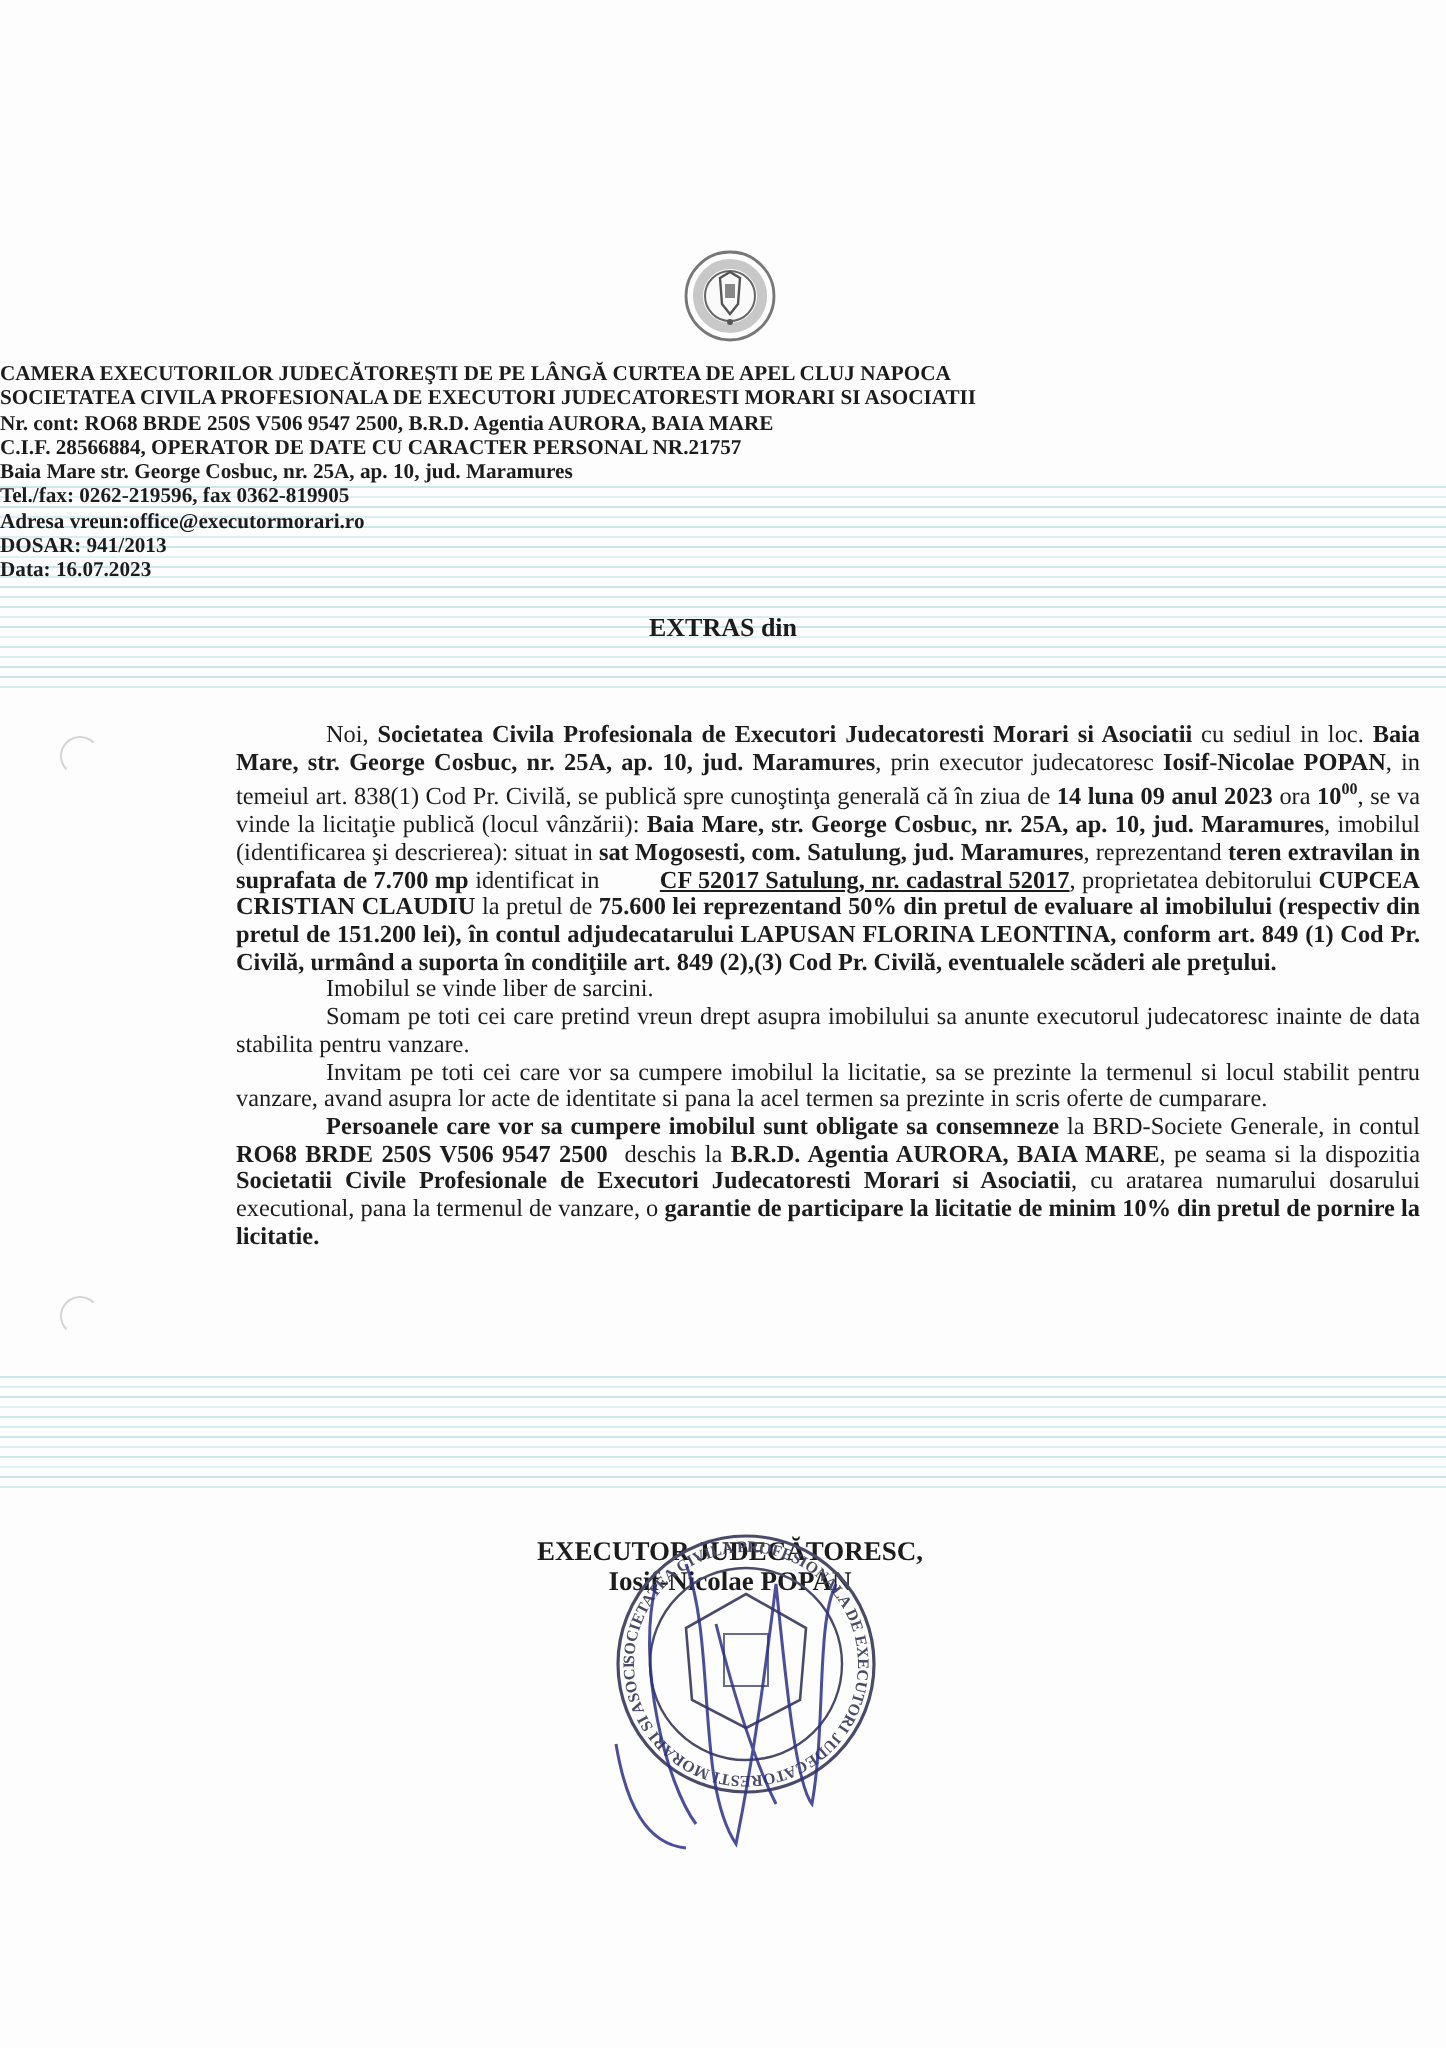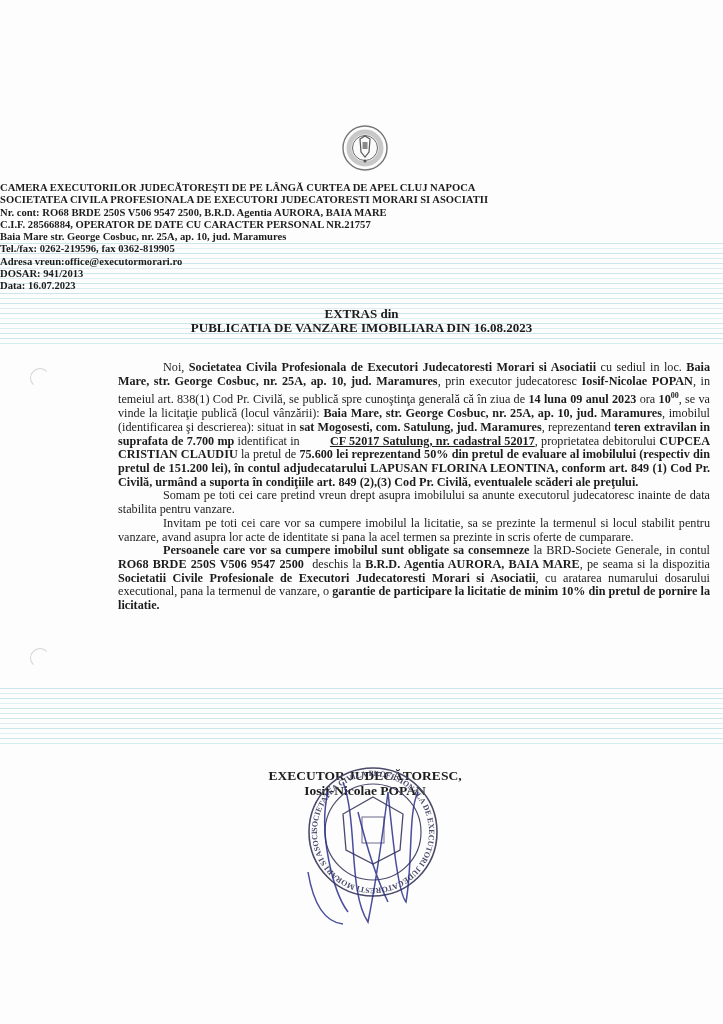--- a/index.html
+++ b/index.html
@@ -86,25 +86,25 @@
   <div class="line">C.I.F.  28566884, OPERATOR DE DATE CU CARACTER PERSONAL NR.21757</div>
   <div class="line">Baia Mare str. George Cosbuc, nr. 25A, ap. 10, jud. Maramures</div>
   <div class="line">Tel./fax: 0262-219596, fax 0362-819905</div>
   <div class="line">Adresa vreun:office@executormorari.ro</div>
   <div class="line">DOSAR: 941/2013</div>
   <div class="line">Data: 16.07.2023</div>
 </div>
 
 <div class="title">
   <div>EXTRAS din</div>
-  <div>PUBLICATIA DE VANZARE IMOBILIARA DIN 16.08.2023</div>
 </div>
 
 <div class="body-text">
   <p><span>Noi, </span><b>Societatea Civila Profesionala de Executori Judecatoresti Morari si Asociatii</b><span> cu sediul in loc. </span><b>Baia Mare, str. George Cosbuc, nr. 25A, ap. 10, jud. Maramures</b><span>, prin executor judecatoresc </span><b>Iosif-Nicolae POPAN</b><span>, in temeiul art. 838(1) Cod Pr. Civilă, se publică spre cunoştinţa generală că în ziua de </span><b>14 luna 09 anul 2023</b><span> ora </span><b>10</b><sup><b style="font-size:8px">00</b></sup><span>, se va vinde la licitaţie publică (locul vânzării): </span><b>Baia Mare, str. George Cosbuc, nr. 25A, ap. 10, jud. Maramures</b><span>, imobilul (identificarea şi descrierea): situat in </span><b>sat Mogosesti, com. Satulung, jud. Maramures</b><span>, reprezentand </span><b>teren extravilan in suprafata de 7.700 mp</b><span> identificat in </span><b class="u">CF 52017 Satulung, nr. cadastral 52017</b><span>, proprietatea debitorului </span><b>CUPCEA CRISTIAN CLAUDIU</b><span> la pretul de </span><b>75.600 lei reprezentand 50% din pretul de evaluare al imobilului (respectiv din pretul de 151.200 lei), în contul adjudecatarului LAPUSAN FLORINA LEONTINA, conform art. 849 (1) Cod Pr. Civilă, urmând a suporta în condiţiile art. 849 (2),(3) Cod Pr. Civilă, eventualele scăderi ale preţului.</b></p>
+  <p>Imobilul se vinde liber de sarcini.</p>
   <p>Somam pe toti cei care pretind vreun drept asupra imobilului sa anunte executorul judecatoresc inainte de data stabilita pentru vanzare.</p>
   <p>Invitam pe toti cei care vor sa cumpere imobilul la licitatie, sa se prezinte la termenul si locul stabilit pentru vanzare, avand asupra lor acte de identitate si pana la acel termen sa prezinte in scris oferte de cumparare.</p>
   <p><b>Persoanele care vor sa cumpere imobilul sunt obligate sa consemneze</b><span> la BRD-Societe Generale, in contul </span><b>RO68 BRDE 250S V506 9547 2500</b><span style="white-space:pre-wrap">  deschis la </span><b>B.R.D. Agentia AURORA, BAIA MARE</b><span>, pe seama si la dispozitia </span><b>Societatii Civile Profesionale de Executori Judecatoresti Morari si Asociatii</b><span>, cu aratarea numarului dosarului executional, pana la termenul de vanzare, o </span><b>garantie de participare la licitatie de minim 10% din pretul de pornire la licitatie.</b></p>
 </div>
 
 <div class="sig">
   <div>EXECUTOR JUDECĂTORESC,</div>
   <div>Iosif-Nicolae POPAN</div>
 </div>
 

